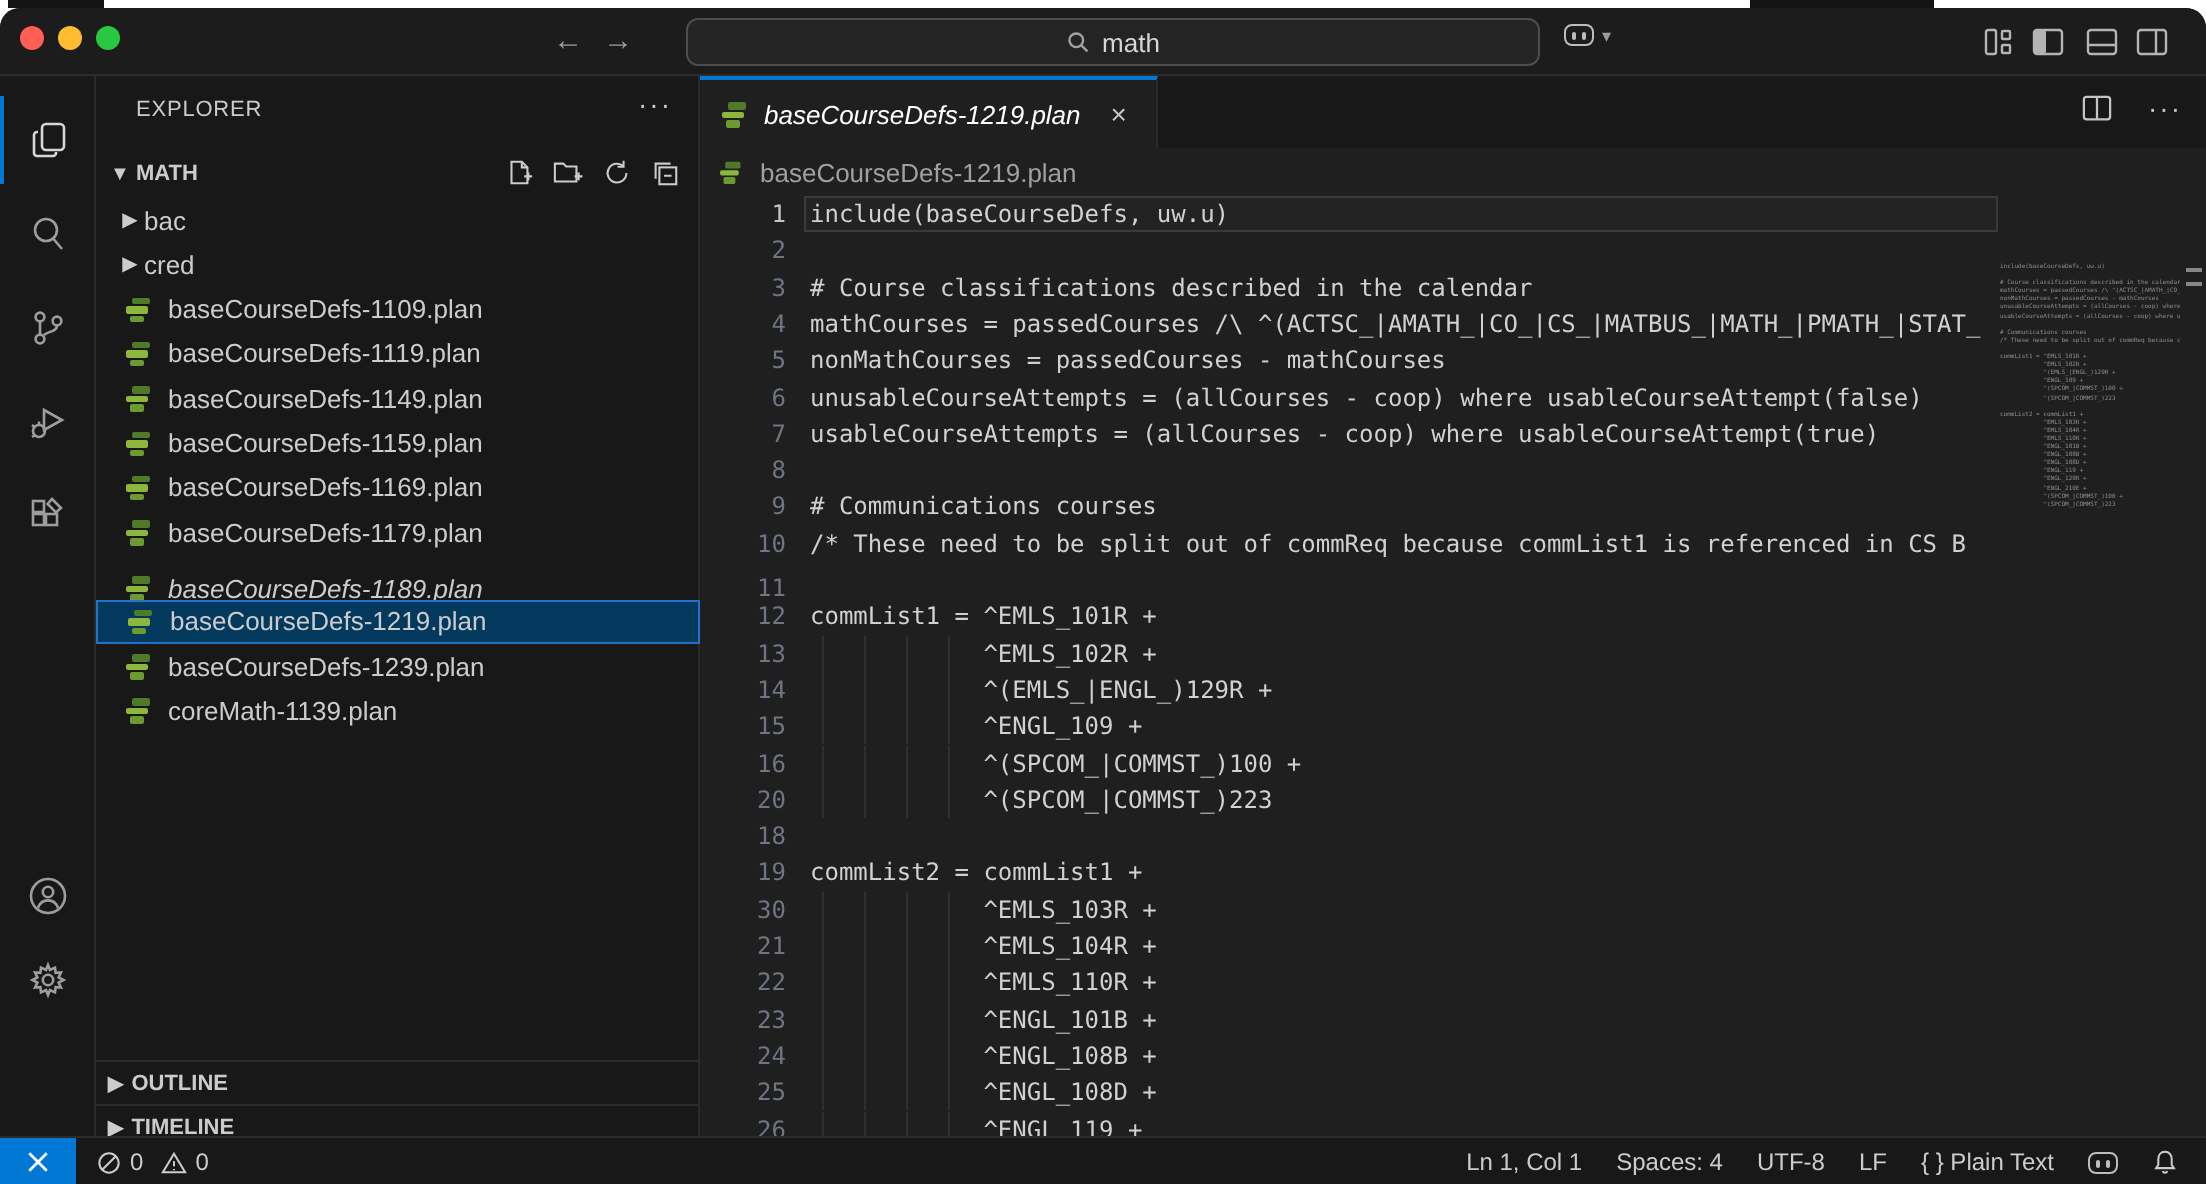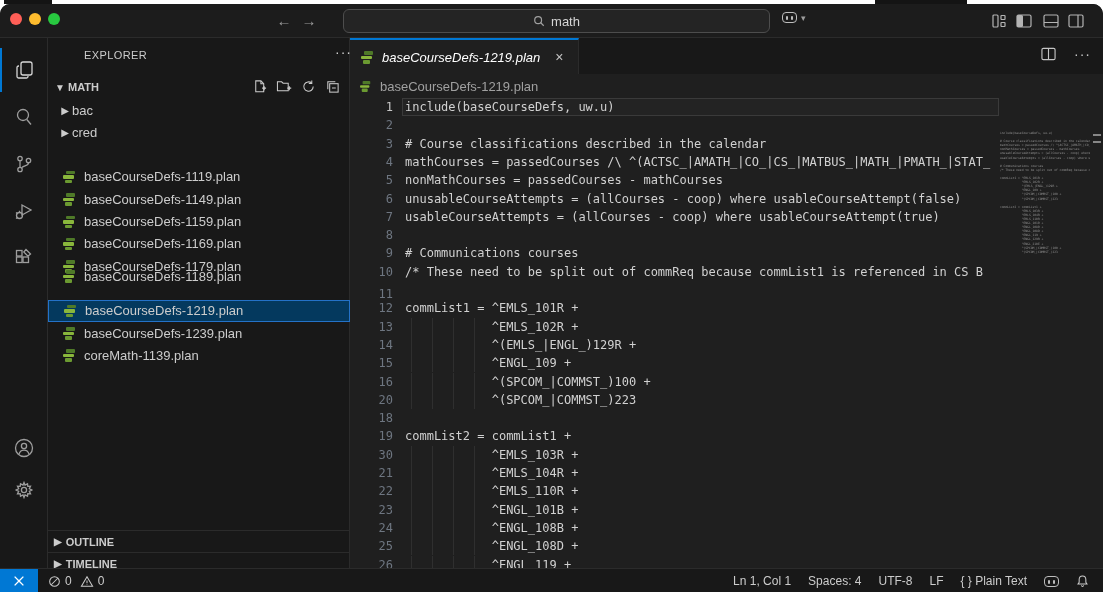--- a/index.html
+++ b/index.html
@@ -21,21 +21,21 @@
   .layout-ic svg { display:block; }
 
   
   #activitybar { position:absolute; left:0; top:34px; width:48px; height:530px; background:#181818; border-right:1px solid #2b2b2b; }
   .act-item { position:absolute; left:0; width:48px; height:44px; display:flex; align-items:center; justify-content:center; color:#9d9d9d; }
   .act-item.active { color:#d7d7d7; border-left:2px solid #0078d4; }
   .act-item svg { stroke:currentColor; fill:none; stroke-width:1.3; }
 
   
   #sidebar { position:absolute; left:48px; top:34px; width:302px; height:530px; background:#181818; border-right:1px solid #2b2b2b; color:#cccccc; }
-  #explorer-header { position:absolute; left:16px; top:0; width:302px; height:35px; }
+  #explorer-header { position:absolute; left:0; top:0; width:302px; height:35px; }
   #explorer-title { position:absolute; left:20px; top:11px; font-size:11px; letter-spacing:.4px; color:#cccccc; }
   #explorer-more { position:absolute; right:14px; top:6px; color:#cccccc; font-size:14px; letter-spacing:1px; }
   #section-math { position:absolute; left:0; top:38px; width:302px; height:22px; font-weight:bold; font-size:11px; display:flex; align-items:center; }
   #section-math .twist { margin-left:4px; width:16px; text-align:center; font-size:10px; }
   .sec-actions { position:absolute; right:10px; top:3px; display:flex; gap:9px; }
   .sec-actions svg { stroke:#cccccc; fill:none; stroke-width:1.1; }
   #filetree { position:absolute; left:0; top:61px; width:302px; height:430px; font-size:13px; }
   .row { position:absolute; left:0; width:302px; height:22px; display:flex; align-items:center; }
   .row.selected { background:#04395e; border:1px solid #2472c8; }
   .row .twist { width:14px; margin-left:10px; font-size:10px; color:#cccccc; text-align:center; }
@@ -220,20 +220,28 @@
       </div>
       <div id="filetree">
           <div class="row" style="top: 0px;">
             <span class="twist">▶</span>
             <span>bac</span>
           </div>
           <div class="row" style="top: 22.3px;">
             <span class="twist">▶</span>
             <span>cred</span>
           </div>
+          <div class="row" style="top: 44.6px;">
+            <span class="plan-ic">
+              <i class="b1"></i>
+              <i class="b2"></i>
+              <i class="b3"></i>
+            </span>
+            <span>baseCourseDefs-1109.plan</span>
+          </div>
           <div class="row" style="top: 66.9px;">
             <span class="plan-ic">
               <i class="b1"></i>
               <i class="b2"></i>
               <i class="b3"></i>
             </span>
             <span>baseCourseDefs-1119.plan</span>
           </div>
           <div class="row" style="top: 89.2px;">
             <span class="plan-ic">
@@ -260,21 +268,21 @@
             <span>baseCourseDefs-1169.plan</span>
           </div>
           <div class="row" style="top: 156.1px;">
             <span class="plan-ic">
               <i class="b1"></i>
               <i class="b2"></i>
               <i class="b3"></i>
             </span>
             <span>baseCourseDefs-1179.plan</span>
           </div>
-          <div class="row" style="top: 166px;">
+          <div class="row" style="top: 184px; font-style: italic;">
             <span class="plan-ic">
               <i class="b1"></i>
               <i class="b2"></i>
               <i class="b3"></i>
             </span>
             <span>baseCourseDefs-1189.plan</span>
           </div>
           <div class="row selected" style="top: 200.7px;">
             <span class="plan-ic">
               <i class="b1"></i>

